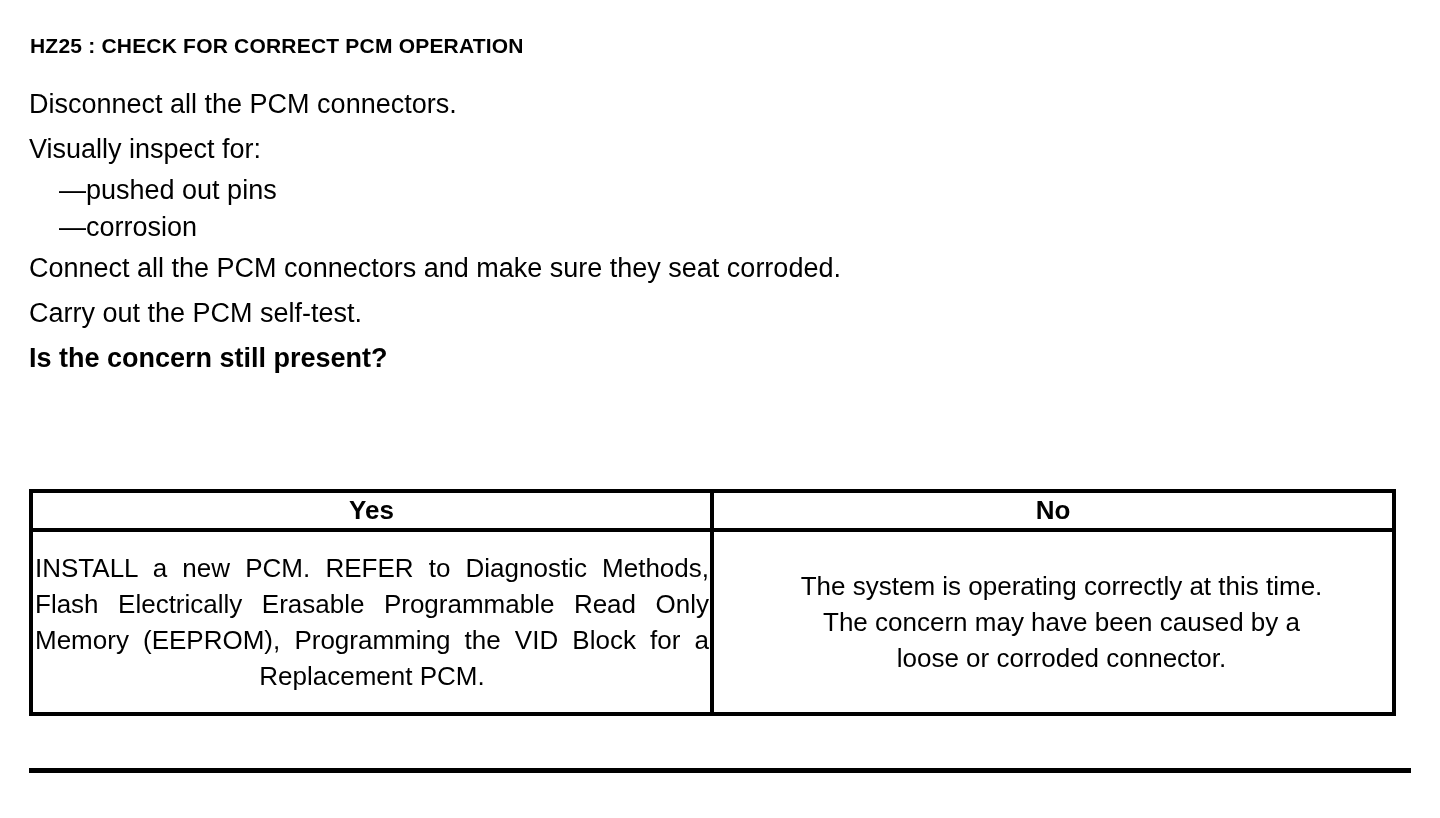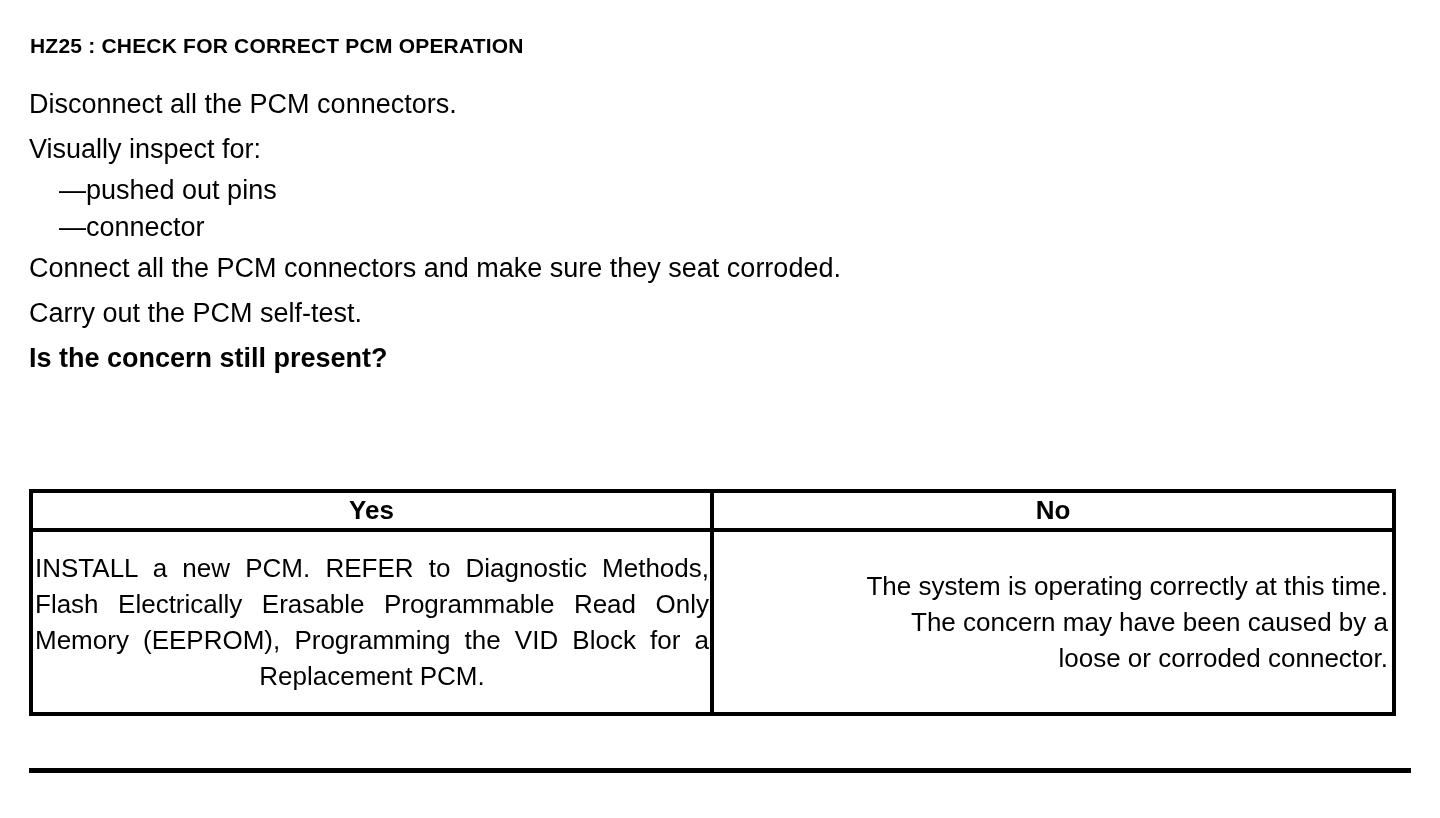--- a/index.html
+++ b/index.html
@@ -98,21 +98,21 @@
     line-height: 36px;
     vertical-align: middle;
   }
   .cell-text-yes {
     text-align: justify;
     text-align-last: center;
     padding: 0 1px 0 2px;
     hyphens: none;
   }
   .cell-text-no {
-    text-align: right;
+    text-align: center;
     padding: 0 4px 0 21px;
   }
   .cell-text-no .nline {
     white-space: nowrap;
   }
 
   
   .footer-rule {
     position: absolute;
     left: 29px;
@@ -130,21 +130,21 @@
   <div class="step-title">HZ25 : CHECK FOR CORRECT PCM OPERATION</div>
 
   <div class="instructions">
 
     <div class="line">Disconnect all the PCM connectors.</div>
 
     <div class="line">Visually inspect for:</div>
 
     <div class="dash-list">
       <div class="dash-line">—pushed out pins</div>
-      <div class="dash-line">—connector</div>
+      <div class="dash-line">—corrosion</div>
     </div>
 
     <div class="line">Connect all the PCM connectors and make sure they seat corroded.</div>
 
     <div class="line">Carry out the PCM self-test.</div>
 
 
     <div class="line bold">Is the concern still present?</div>
 
   </div>

